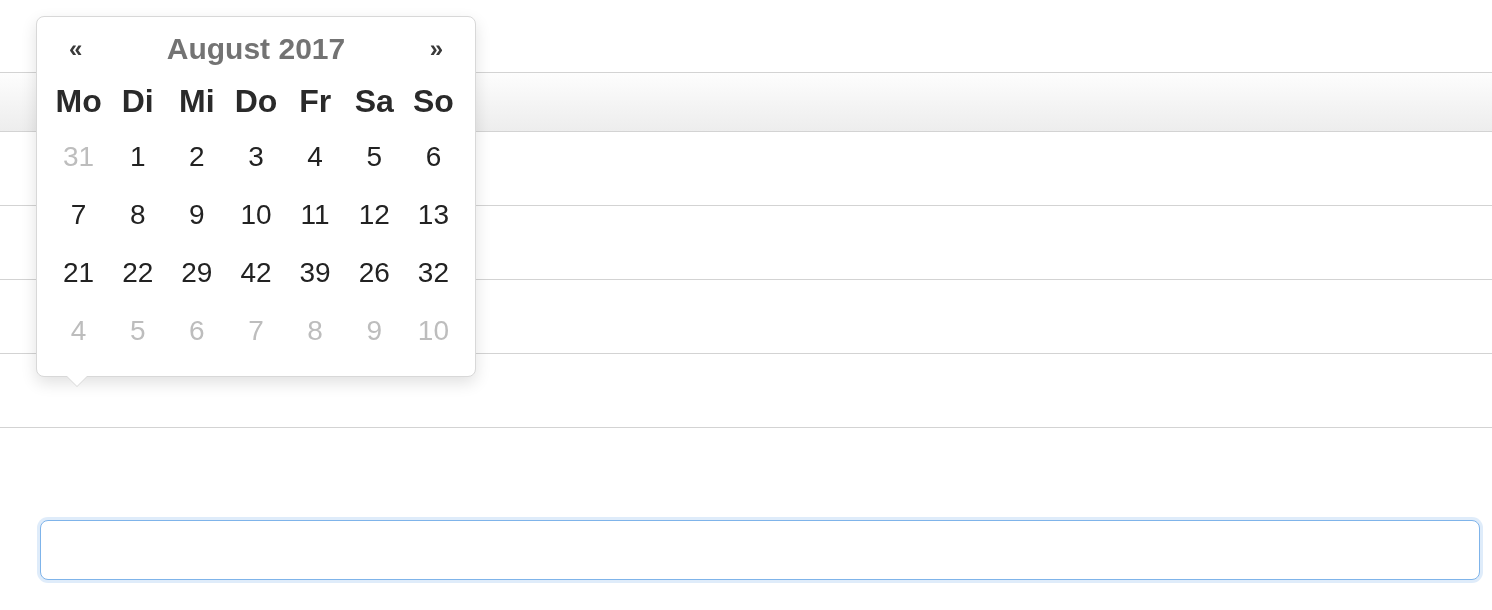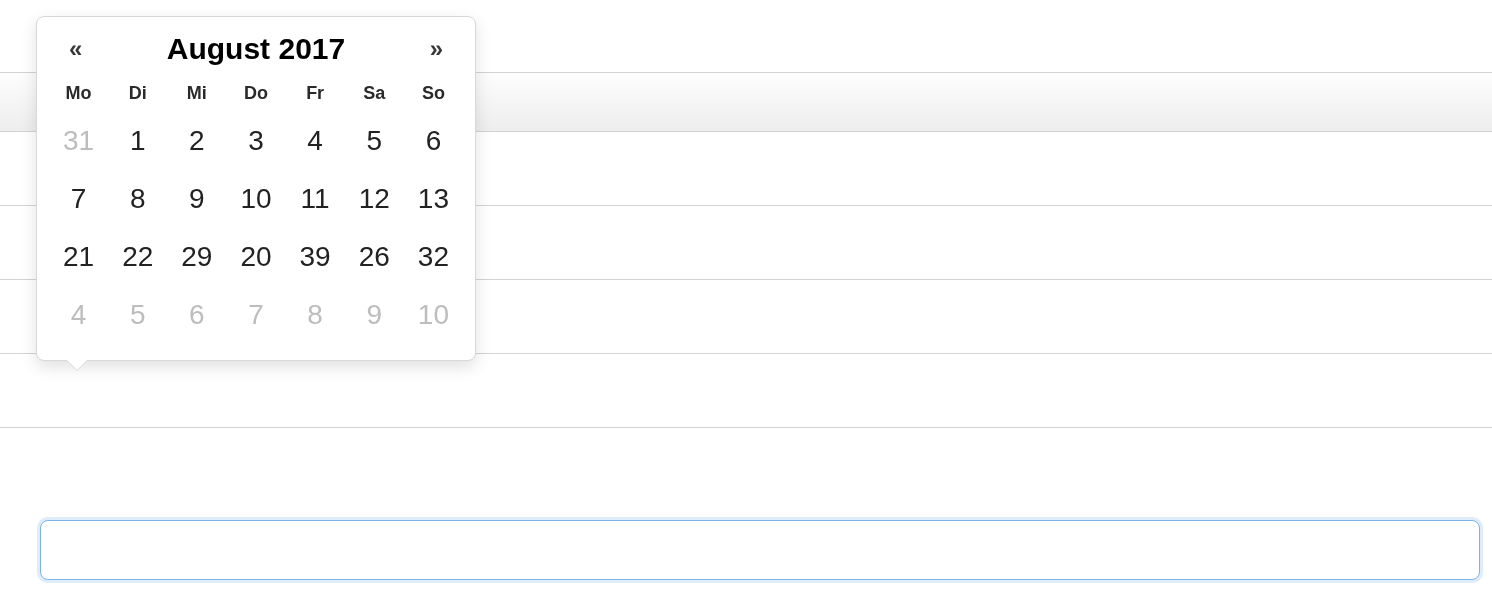--- a/index.html
+++ b/index.html
@@ -60,26 +60,26 @@
       align-items: center;
       justify-content: space-between;
       padding: 0 10px 6px;
     }
     .nav {
       background: none; border: none; cursor: pointer;
       font-size: 24px; font-weight: 700; color: #3a3a3a;
       padding: 4px 10px; border-radius: 4px;
     }
     .title {
-      font-size: 30px; font-weight: 700; color: #000000;
+      font-size: 30px; font-weight: 700; color: #737373;
       cursor: pointer; flex: 1; text-align: center;
     }
     table { width: 100%; border-collapse: collapse; }
     th {
-      font-size: 18px; font-weight: 700; color: #2a2a2a;
+      font-size: 32px; font-weight: 700; color: #2a2a2a;
       text-align: center; padding: 10px 0 8px; width: 14.28%;
     }
     td {
       text-align: center;
       font-size: 28px;
       color: #222;
       padding: 0;
       width: 14.28%;
       height: 58px;
       cursor: pointer;
@@ -137,21 +137,21 @@
           <td>9</td>
           <td>10</td>
           <td>11</td>
           <td>12</td>
           <td>13</td>
         </tr>
         <tr>
           <td>21</td>
           <td>22</td>
           <td>29</td>
-          <td>20</td>
+          <td>42</td>
           <td>39</td>
           <td>26</td>
           <td>32</td>
         </tr>
         <tr>
           <td class="muted">4</td>
           <td class="muted">5</td>
           <td class="muted">6</td>
           <td class="muted">7</td>
           <td class="muted">8</td>

